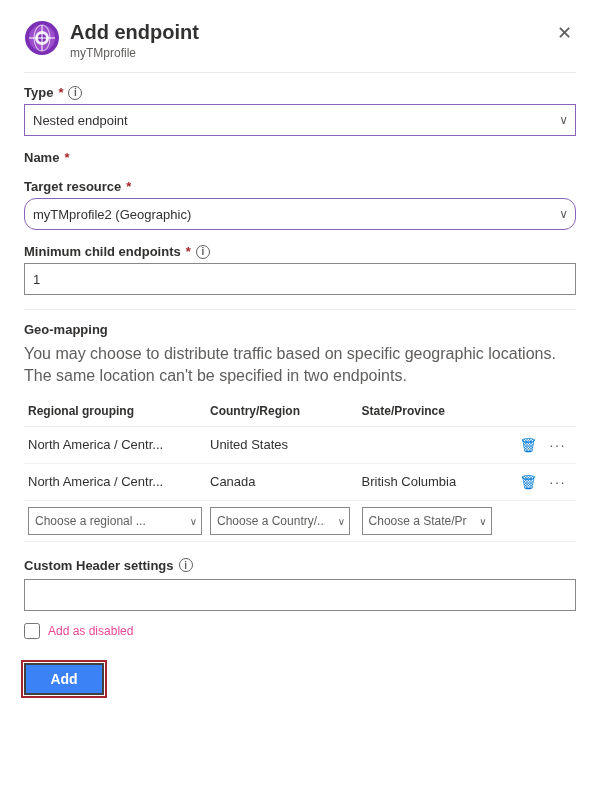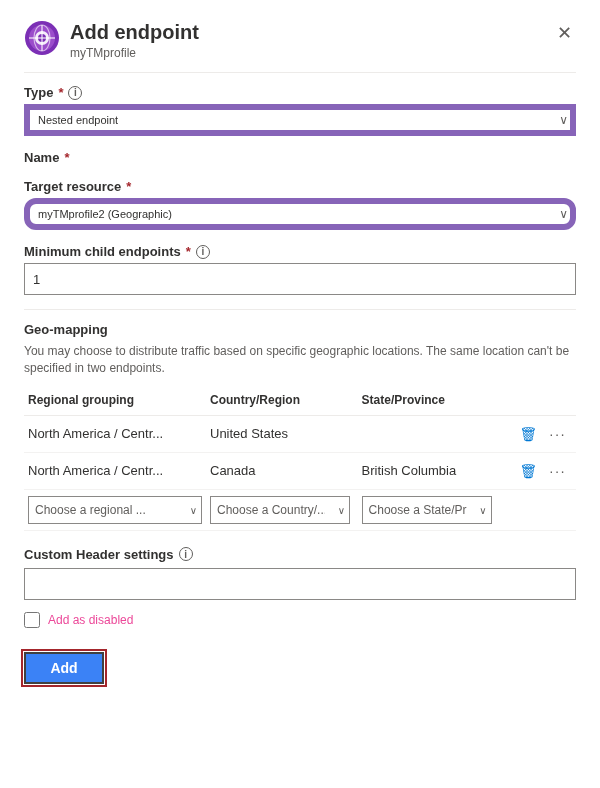--- a/index.html
+++ b/index.html
@@ -82,23 +82,23 @@
       border: 1px solid #605e5c;
       border-radius: 50%;
       font-size: 10px;
       color: #605e5c;
       cursor: pointer;
       flex-shrink: 0;
     }
     .select-field {
       width: 100%;
       height: 32px;
-      border: 6px solid #6d28d9;
+      border: 1px solid #6d28d9;
       padding: 4px 30px 4px 8px;
-      font-size: 11px;
+      font-size: 13px;
       color: #323130;
       background: #fff;
       appearance: none;
       -webkit-appearance: none;
       cursor: pointer;
       outline: none;
       position: relative;
     }
     .select-wrapper {
       position: relative;
@@ -133,21 +133,21 @@
       color: #107c10;
       font-size: 14px;
     }
     .geo-section-title {
       font-size: 13px;
       font-weight: 600;
       color: #323130;
       margin-bottom: 6px;
     }
     .geo-description {
-      font-size: 12px;
+      font-size: 16px;
       color: #605e5c;
       line-height: 1.4;
       margin-bottom: 12px;
     }
     .geo-table {
       width: 100%;
       border-collapse: collapse;
     }
     .geo-table th {
       font-size: 12px;

